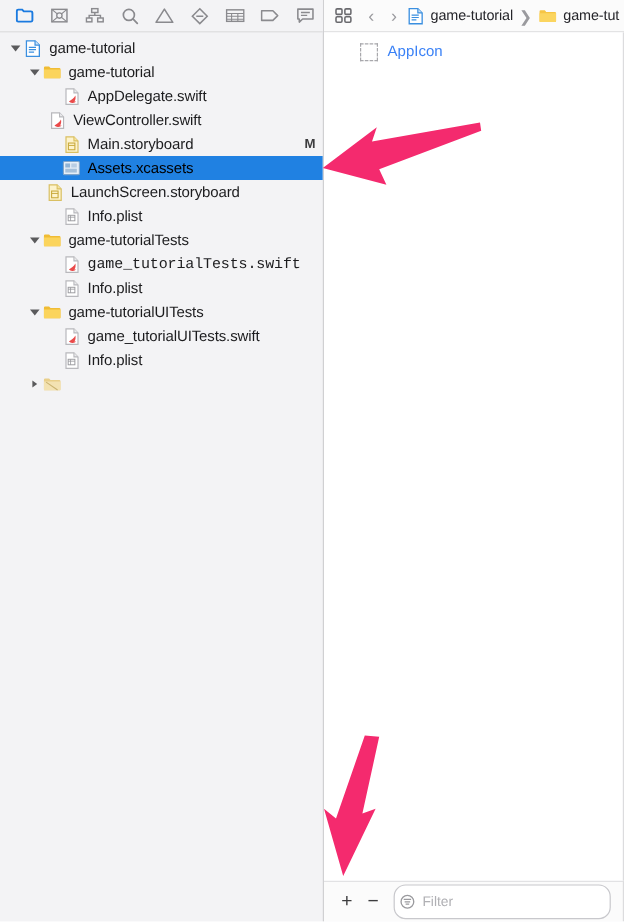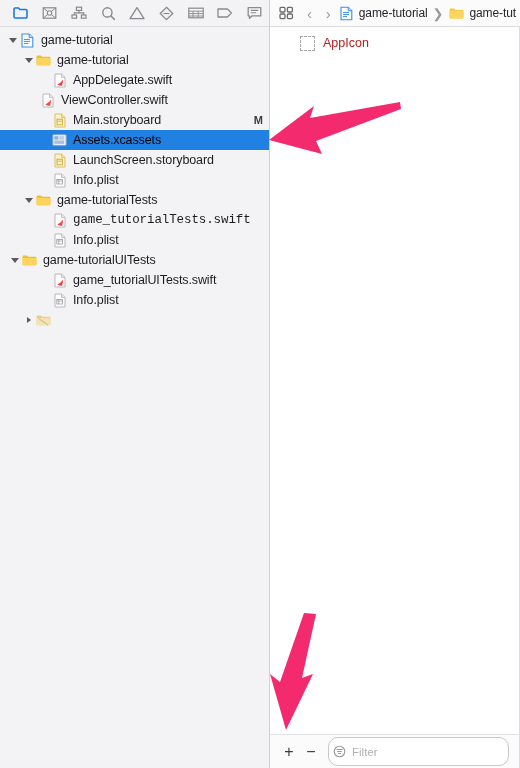--- a/index.html
+++ b/index.html
@@ -105,21 +105,21 @@
   #asset-list {
     flex: 1;
     background: #ffffff;
     border-right: 1px solid #dcdcde;
     padding-top: 5px;
     overflow: hidden;
   }
   .asset-row {
     height: 22px; display: flex; align-items: center;
     padding-left: 30px;
-    font-size: 12.5px; color: #b91c1c;
+    font-size: 12.5px; color: #3b82f6;
   }
   .asset-ph {
     width: 15px; height: 15px;
     border: 1.4px dashed #a8a8ac;
     margin-right: 8px;
     flex: 0 0 15px;
   }
 
   #asset-bottom {
     height: 34px; min-height: 34px;
@@ -288,21 +288,21 @@
           <span class="ficon">
             <svg width="15" height="14" viewBox="0 0 15 14">
               <rect x="0.8" y="1.6" width="13.4" height="11" rx="1" fill="#e6eef7" stroke="#7fa4c9" stroke-width="1"></rect>
               <rect x="2.4" y="3.2" width="4" height="3.4" fill="#8fb3d6"></rect>
               <rect x="7.4" y="3.2" width="4.6" height="3.4" fill="#b9cde3"></rect>
               <rect x="2.4" y="7.6" width="9.6" height="3.2" fill="#a6c0da"></rect>
             </svg>
           </span>
           <span class="rlabel">Assets.xcassets</span>
         </div>
-        <div class="row" style="padding-left: 38px;">
+        <div class="row" style="padding-left: 24px;">
           <span class="twisty blank">
             <i></i>
           </span>
           <span class="ficon">
             <svg width="12" height="15" viewBox="0 0 12 15">
               <path d="M1 1h6.6l3.4 3.4v9.6H1z" fill="#fdf3cc" stroke="#d9bf62" stroke-width="1"></path>
               <path d="M7.6 1v3.4H11" fill="#f6e4a0" stroke="#d9bf62" stroke-width="0.9"></path>
               <rect x="3" y="6.2" width="5.4" height="5.6" fill="none" stroke="#c9a93c" stroke-width="0.9"></rect>
               <path d="M3 8.2h5.4" stroke="#c9a93c" stroke-width="0.8"></path>
             </svg>
@@ -355,21 +355,21 @@
           <span class="ficon">
             <svg width="12" height="15" viewBox="0 0 12 15">
               <path d="M1 1h6.6l3.4 3.4v9.6H1z" fill="#fff" stroke="#b8b8bc" stroke-width="1"></path>
               <path d="M7.6 1v3.4H11" fill="#eaeaec" stroke="#b8b8bc" stroke-width="0.9"></path>
               <rect x="2.8" y="6.4" width="5.6" height="4.6" fill="none" stroke="#9a9a9e" stroke-width="0.8"></rect>
               <path d="M2.8 8h5.6M4.8 6.4v4.6" stroke="#9a9a9e" stroke-width="0.7"></path>
             </svg>
           </span>
           <span class="rlabel">Info.plist</span>
         </div>
-        <div class="row" style="padding-left: 8px;">
+        <div class="row" style="padding-left: 22px;">
           <span class="twisty open">
             <i></i>
           </span>
           <span class="ficon">
             <svg width="15" height="13" viewBox="0 0 15 13">
               <path d="M0.6 2.4a1 1 0 0 1 1-1h3.3l1.2 1.3h7.3a1 1 0 0 1 1 1v6.6a1 1 0 0 1-1 1H1.6a1 1 0 0 1-1-1z" fill="#f0bc34"></path>
               <path d="M0.6 3.9h13.8v6.4a1 1 0 0 1-1 1H1.6a1 1 0 0 1-1-1z" fill="#fbd45c"></path>
             </svg>
           </span>
           <span class="rlabel">game-tutorialUITests</span>

